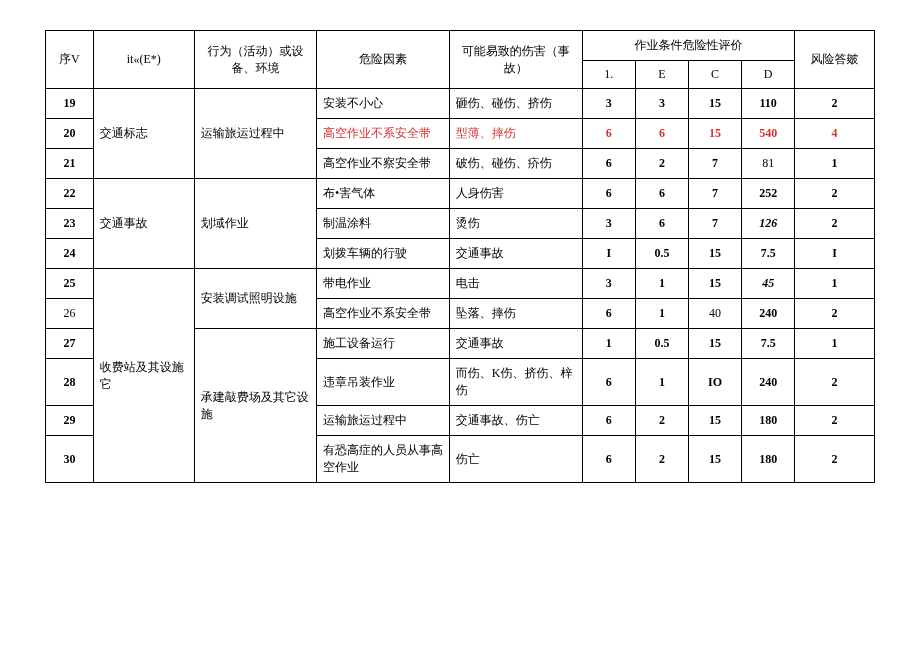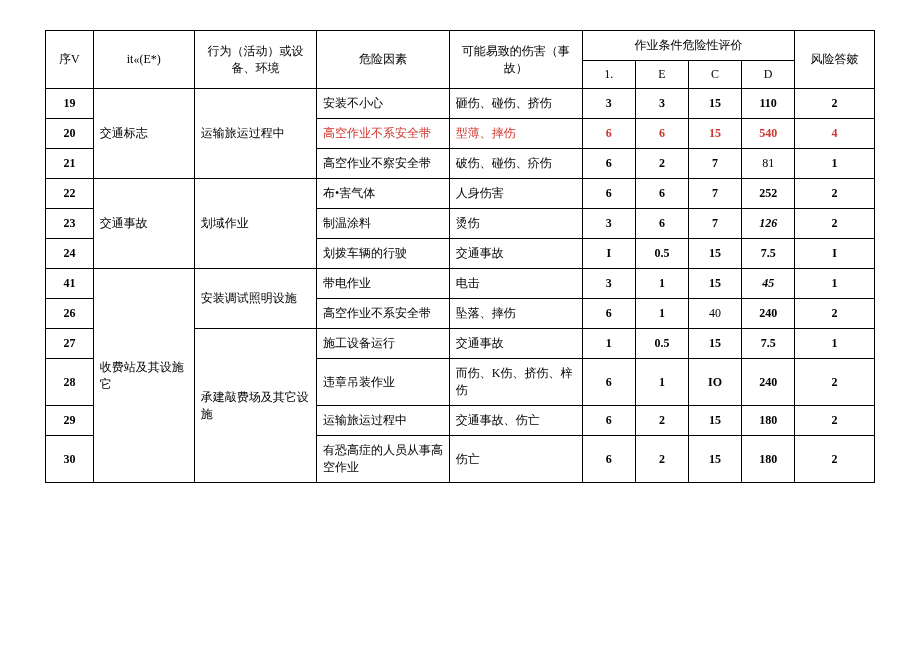--- a/index.html
+++ b/index.html
@@ -126,33 +126,33 @@
         <td style="font-weight: bold;">24</td>
         <td class="left">划拨车辆的行驶</td>
         <td class="left">交通事故</td>
         <td style="font-weight: bold;">I</td>
         <td style="font-weight: bold;">0.5</td>
         <td style="font-weight: bold;">15</td>
         <td style="font-weight: bold;">7.5</td>
         <td style="font-weight: bold;">I</td>
       </tr>
       <tr>
-        <td style="font-weight: bold;">41</td>
+        <td style="font-weight: bold;">25</td>
         <td class="left" rowspan="6">收费站及其设施它</td>
         <td class="left" rowspan="2">安装调试照明设施</td>
         <td class="left">带电作业</td>
         <td class="left">电击</td>
         <td style="font-weight: bold;">3</td>
         <td style="font-weight: bold;">1</td>
         <td style="font-weight: bold;">15</td>
         <td style="font-weight: bold; font-style: italic;">45</td>
         <td style="font-weight: bold;">1</td>
       </tr>
       <tr>
-        <td style="font-weight: bold;">26</td>
+        <td style="font-weight: normal;">26</td>
         <td class="left">高空作业不系安全带</td>
         <td class="left">坠落、摔伤</td>
         <td style="font-weight: bold;">6</td>
         <td style="font-weight: bold;">1</td>
         <td style="font-weight: normal;">40</td>
         <td style="font-weight: bold;">240</td>
         <td style="font-weight: bold;">2</td>
       </tr>
       <tr>
         <td style="font-weight: bold;">27</td>

